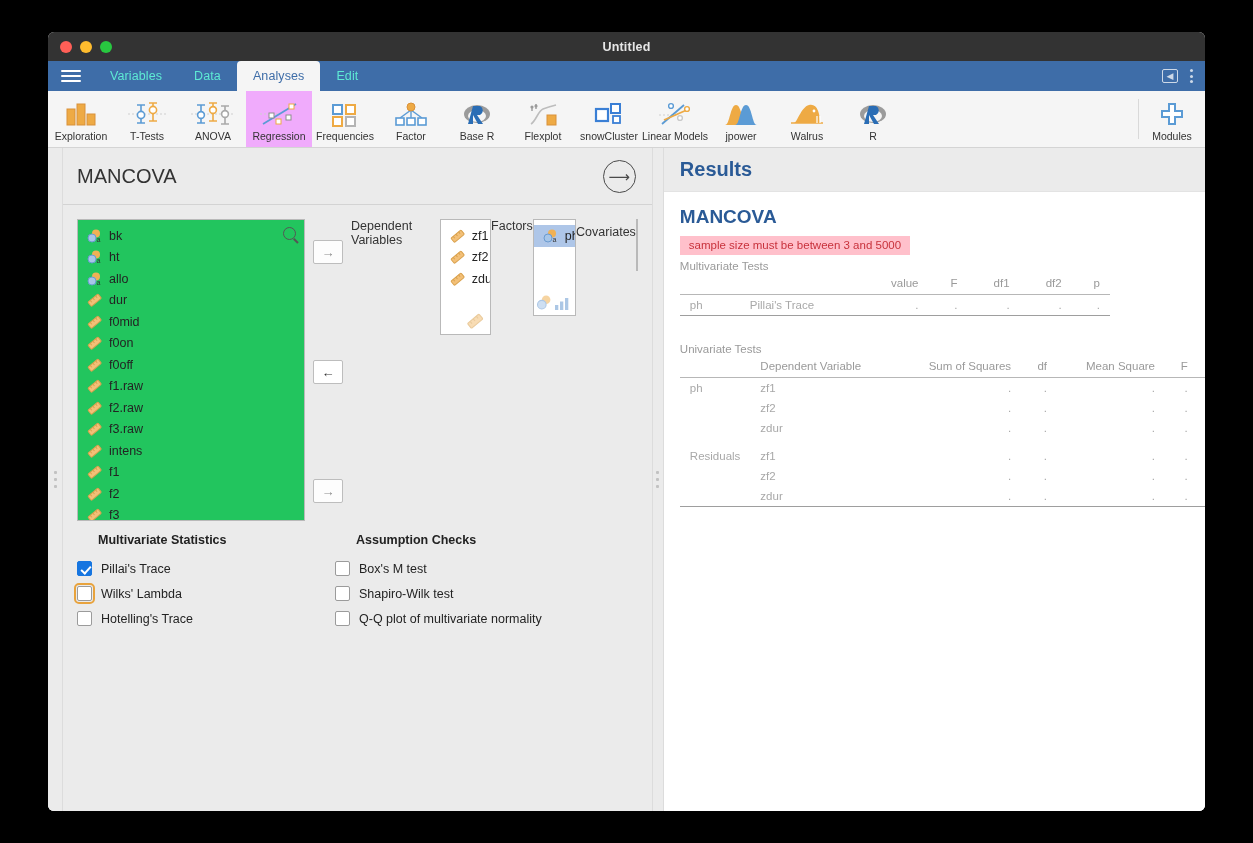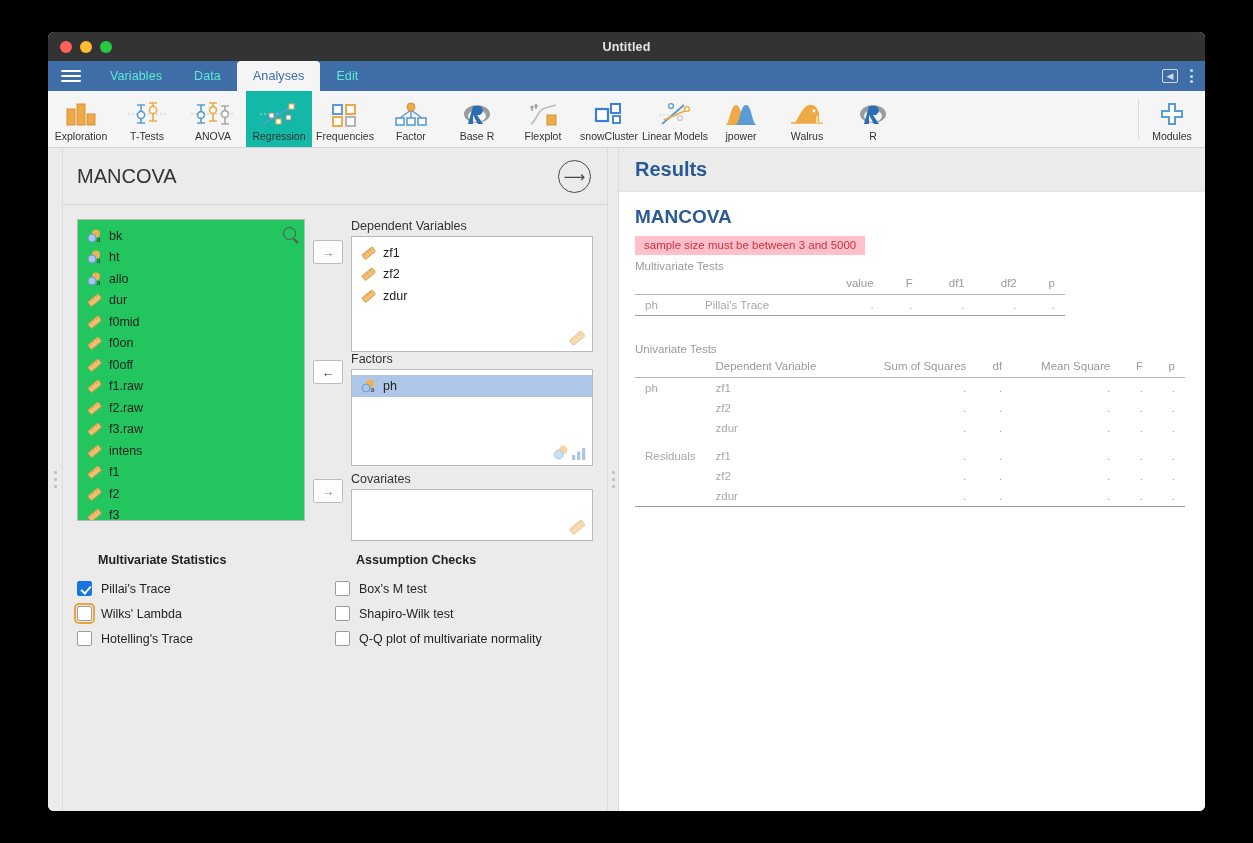--- a/index.html
+++ b/index.html
@@ -54,21 +54,21 @@
   .kebab b{ width:3px; height:3px; border-radius:50%; background:#cdd9e8; display:block; }
   
   .toolbar{
     flex:0 0 57px; background:#f5f5f5; display:flex; align-items:stretch;
     position:relative; border-bottom:1px solid #d4d4d4;
   }
   .tbtn{
     width:66px; display:flex; flex-direction:column; align-items:center;
     justify-content:center; gap:3px; cursor:pointer; padding-top:2px;
   }
-  .tbtn.sel{ background:#14b8a6; }
+  .tbtn.sel{ background:#f0abfc; }
   .tbtn .glyph{ height:28px; display:flex; align-items:flex-end; justify-content:center; }
   .tbtn .lbl{ font-size:10.5px; color:#333; white-space:nowrap; }
   .tb-sep{ width:1px; background:#d9d9d9; margin:8px 0; }
   .tb-right{ margin-left:auto; display:flex; align-items:stretch; }
   
   .body{ flex:1; display:flex; background:#ebebeb; min-height:0; }
   .splitter{
     width:10px; background:#ebebeb; display:flex; align-items:center;
     justify-content:center; cursor:col-resize; flex:0 0 10px;
   }
@@ -102,21 +102,21 @@
   }
   .search-ic::after{
     content:''; position:absolute; right:-4px; bottom:-3px; width:6px; height:1.6px;
     background:#555; transform:rotate(45deg);
   }
   .vitem{
     height:21.5px; display:flex; align-items:center; gap:7px; padding:0 9px;
     font-size:12.5px; color:#232323; cursor:pointer;
   }
   .vitem.sel{ background:#aec6e8; }
-  .boxes{ flex:1; display:flex; flex-direction:column;justify-content:space-between; }
+  .boxes{ flex:1; display:flex; flex-direction:row;justify-content:space-between; }
   .arrowcol{ width:46px; display:flex; flex-direction:column; align-items:center; }
   .abtn{
     width:30px; height:24px; border:1px solid #bdbdbd; background:#fdfdfd;
     display:flex; align-items:center; justify-content:center;
     font-size:13px; color:#8d8d8d; cursor:pointer; border-radius:2px;
   }
   .abtn.on{ color:#333; background:#fff; }
   .blabel{ font-size:12.5px; color:#333; margin-bottom:3px; }
   .box{
     background:#fff; border:1px solid #b9b9b9; position:relative; overflow:hidden;

